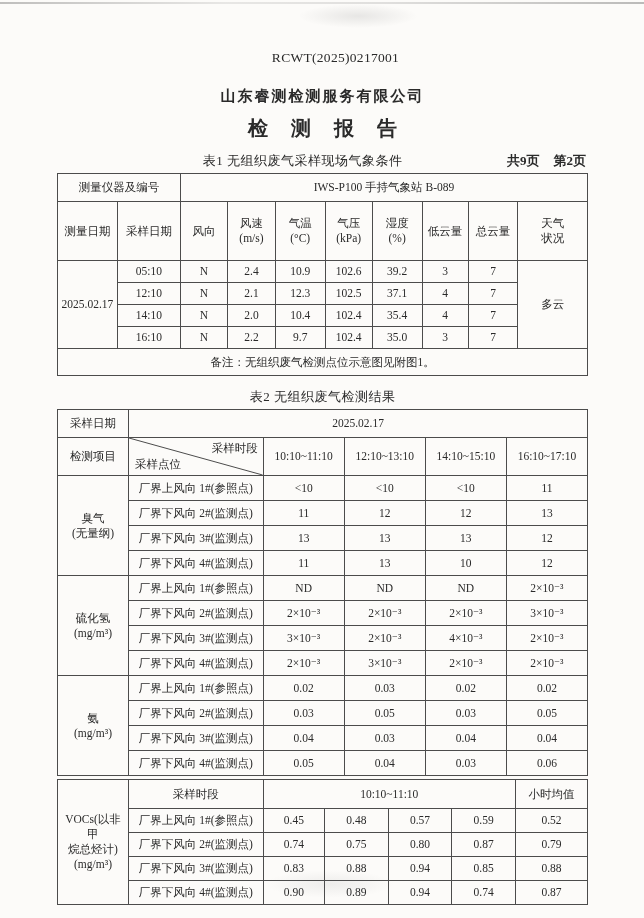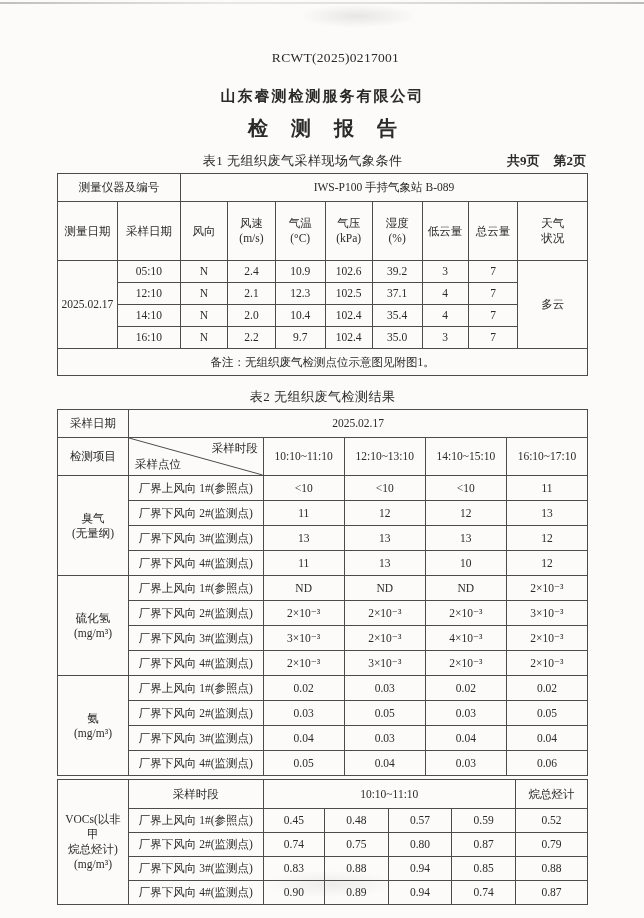--- a/index.html
+++ b/index.html
@@ -275,21 +275,21 @@
           <col style="width:12.0%">
           <col style="width:13.6%">
       </colgroup>
       <tbody>
           <tr class="r-phdr">
         <td rowspan="5" class="item pre">VOCs(以非甲
 烷总烃计)
 (mg/m³)</td>
         <td>采样时段</td>
         <td colspan="4">10:10~11:10</td>
-        <td>烷总烃计</td>
+        <td>小时均值</td>
       </tr>
       <tr class="r-data">
         <td class="left">厂界上风向 1#(参照点)</td>
         <td>0.45</td>
         <td>0.48</td>
         <td>0.57</td>
         <td>0.59</td>
         <td>0.52</td>
       </tr>
       <tr class="r-data">

